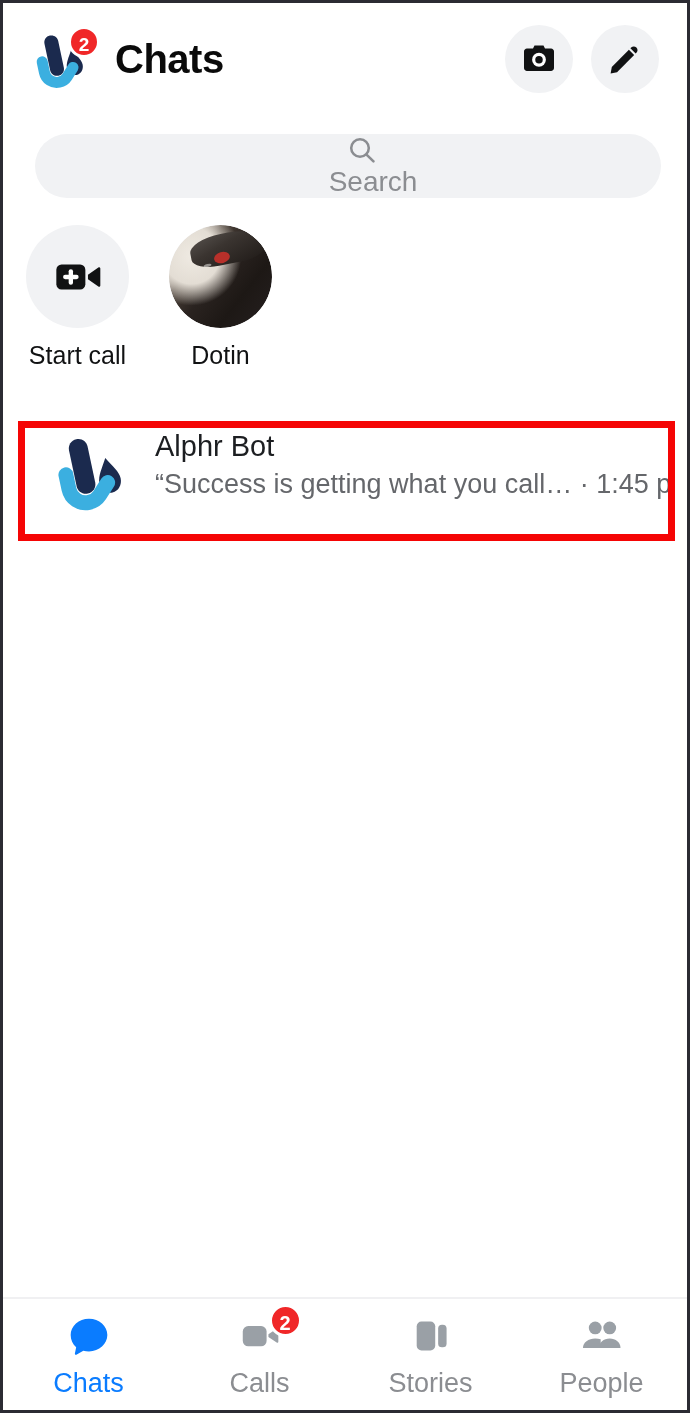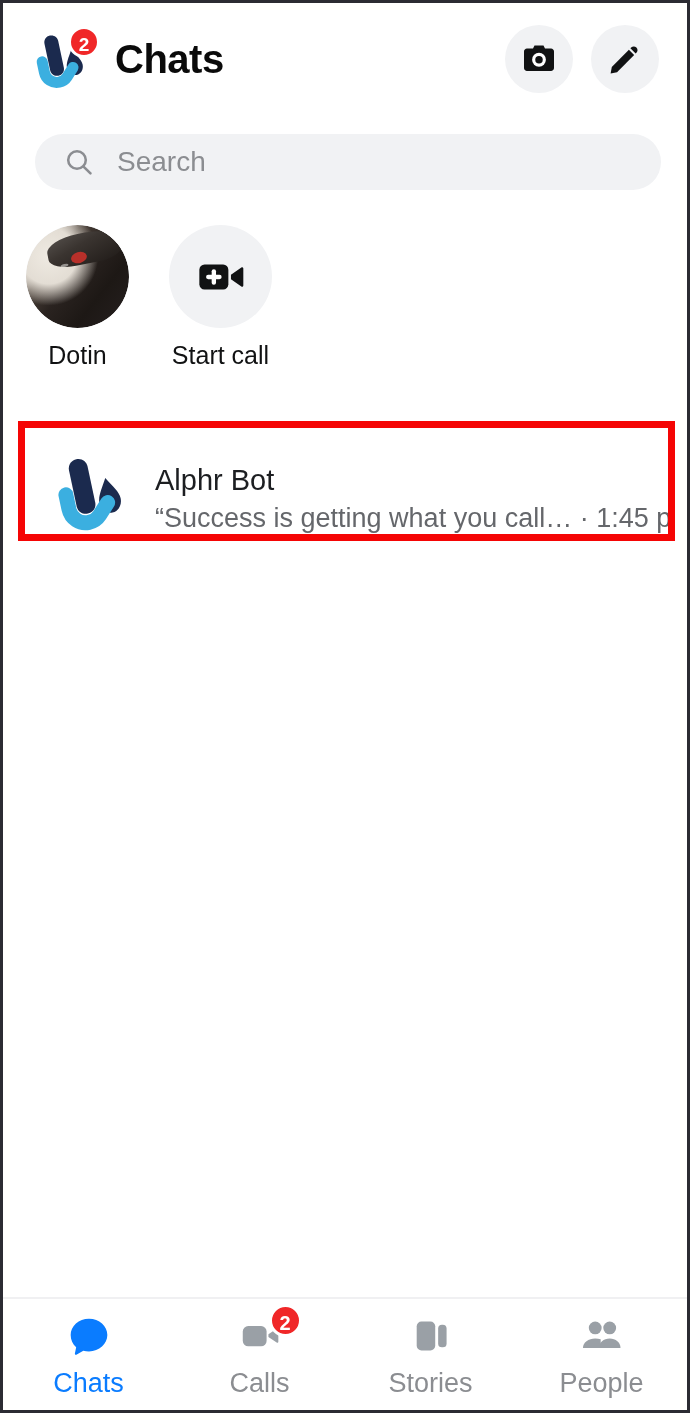--- a/index.html
+++ b/index.html
@@ -80,27 +80,28 @@
     border: none;
     cursor: pointer;
   }
 
   
   #search-bar {
     position: absolute;
     top: 131px;
     left: 32px;
     width: 626px;
-    height: 56px;
+    height: 64px;
     border-radius: 32px;
     background: #f1f2f4;
     display: flex;
     align-items: center;
     padding-left: 28px;
     cursor: text;
+    flex-direction: column;
   }
 
   #search-placeholder {
     margin-left: 22px;
     font-size: 28px;
     color: #8b8d91;
   }
 
   
   #quick-row {
@@ -181,21 +182,21 @@
     border: 7px solid #f50505;
     background: #ffffff;
   }
 
   #chat-row {
     position: absolute;
     top: 0; left: 0;
     width: 100%;
     height: 100%;
     display: flex;
-    align-items: flex-end;
+    align-items: flex-start;
     padding-left: 22px;
     cursor: pointer;
   }
 
   #chat-avatar {
     width: 86px;
     height: 86px;
     flex: 0 0 auto;
     display: flex;
     align-items: center;
@@ -318,35 +319,35 @@
       <circle cx="10.5" cy="10.5" r="6.6" fill="none" stroke="#8b8d91" stroke-width="1.9"></circle>
       <line x1="15.4" y1="15.4" x2="20.6" y2="20.6" stroke="#8b8d91" stroke-width="1.9" stroke-linecap="round"></line>
     </svg>
     <span id="search-placeholder">Search</span>
   </div>
 
   <div id="quick-row">
 
     <div class="quick-item">
       <div class="quick-circle">
-        <div class="avatar-photo"></div>
-      </div>
-      <div class="quick-label">Dotin</div>
-    </div>
-
-    <div class="quick-item">
-      <div class="quick-circle">
         <svg width="52" height="52" viewBox="0 0 24 24">
           <rect x="2" y="6.2" width="13.4" height="11.6" rx="2.4" fill="#111213"></rect>
           <path d="M16.6 11 L21.4 7.6 C21.8 7.3 22.3 7.6 22.3 8.1 L22.3 15.9 C22.3 16.4 21.8 16.7 21.4 16.4 L16.6 13 Z" fill="#111213"></path>
           <rect x="7.7" y="8.4" width="2" height="7.2" rx="1" fill="#ffffff"></rect>
           <rect x="5.1" y="11" width="7.2" height="2" rx="1" fill="#ffffff"></rect>
         </svg>
       </div>
       <div class="quick-label">Start call</div>
+    </div>
+
+    <div class="quick-item">
+      <div class="quick-circle">
+        <div class="avatar-photo"></div>
+      </div>
+      <div class="quick-label">Dotin</div>
     </div>
 
   </div>
 
   <div id="highlight-box">
     <div id="chat-row">
 
       <div id="chat-avatar">
         <svg width="84" height="84" viewBox="0 0 62 62">
           <g transform="rotate(-12 31 31)">

